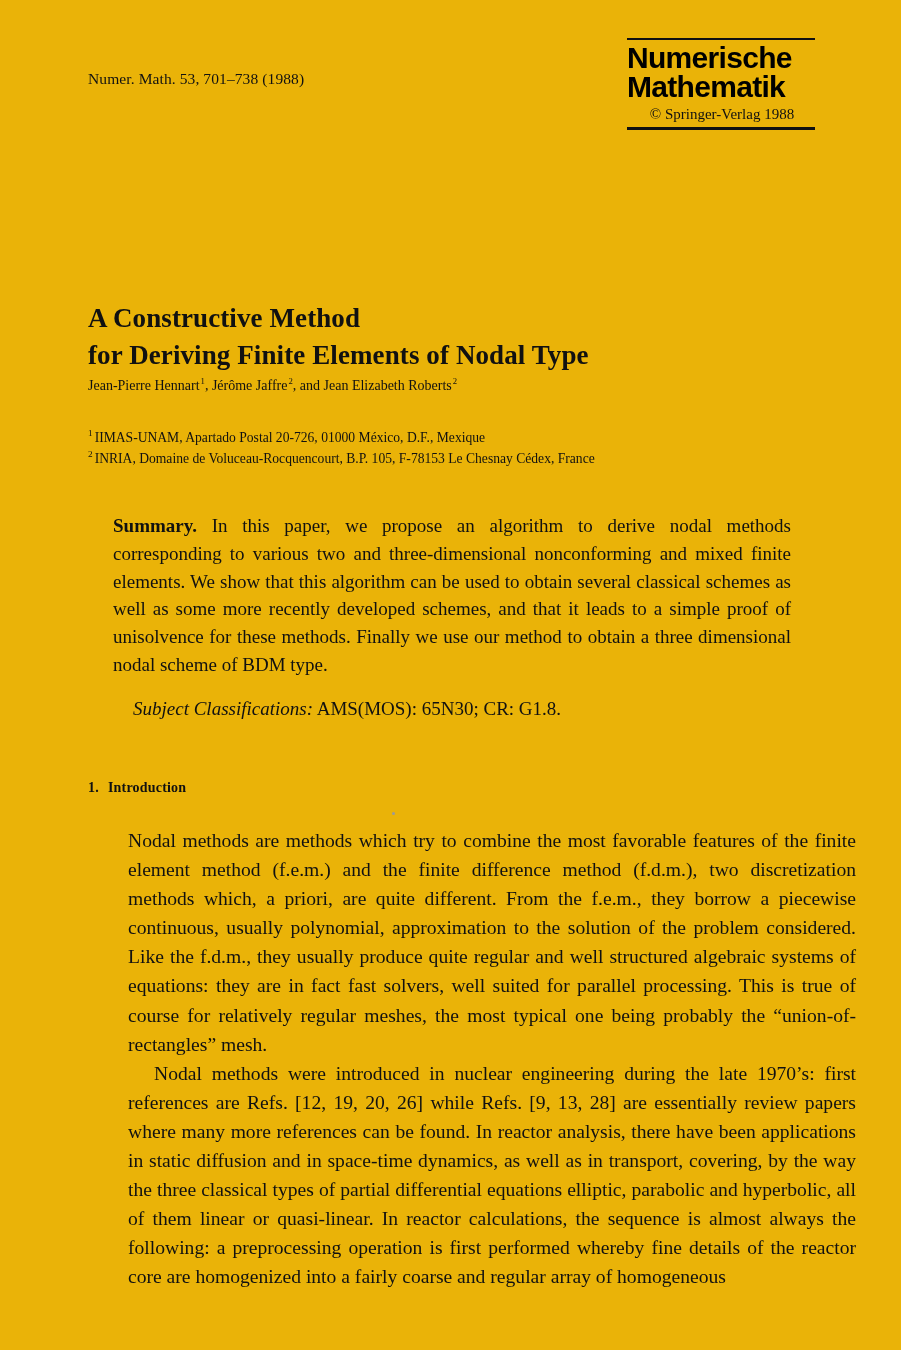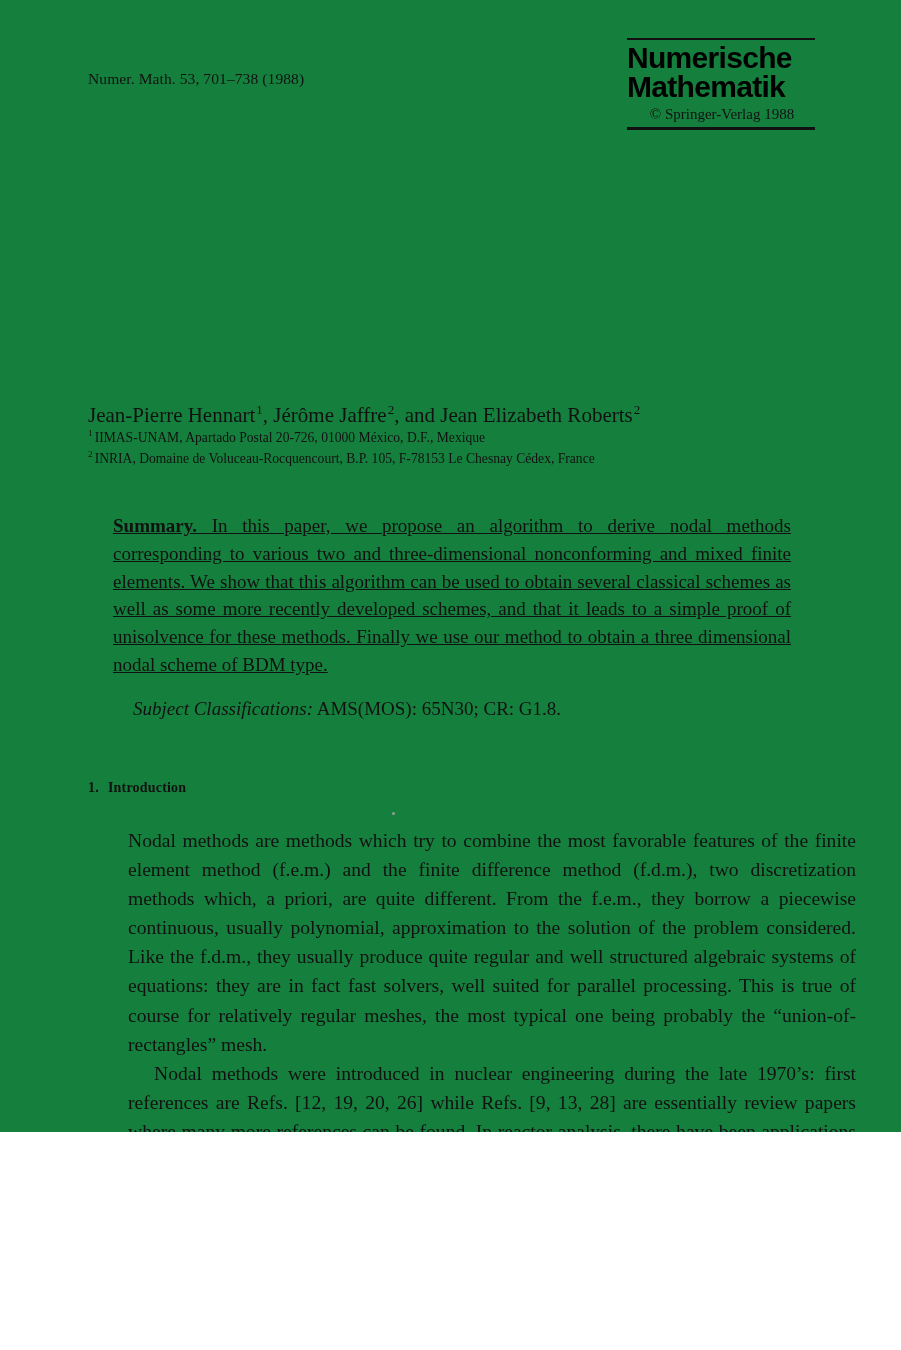--- a/index.html
+++ b/index.html
@@ -3,22 +3,22 @@
 <meta charset="utf-8">
 <style>
   html, body {
     margin: 0;
     padding: 0;
     background: #ffffff;
   }
   .page {
     position: relative;
     width: 901px;
-    height: 1132px;
-    background: #15803d;
+    height: 1350px;
+    background: #eab308;
     overflow: hidden;
     font-family: "Liberation Serif", "DejaVu Serif", serif;
     color: #111111;
   }
 
   
   .header {
     position: absolute;
     top: 64px;
     left: 88px;
@@ -71,23 +71,23 @@
     top: 300px;
     width: 700px;
     font-size: 27px;
     font-weight: bold;
     line-height: 1.36;
     letter-spacing: 0.1px;
   }
   .authors {
     position: absolute;
     left: 88px;
-    top: 402px;
+    top: 377px;
     width: 740px;
-    font-size: 21px;
+    font-size: 14px;
     line-height: 1.3;
   }
   .authors sup {
     font-size: 0.62em;
     vertical-align: super;
     line-height: 0;
     margin-left: 1px;
   }
   .affiliations {
     position: absolute;
@@ -107,21 +107,20 @@
   
   .summary {
     position: absolute;
     left: 113px;
     top: 512px;
     width: 678px;
     font-size: 19px;
     line-height: 1.465;
     text-align: justify;
     text-justify: inter-word;
-    text-decoration: underline;
   }
   .summary b { font-weight: bold; }
   .subject {
     position: absolute;
     left: 113px;
     top: 695px;
     width: 678px;
     font-size: 19px;
     line-height: 1.465;
   }
@@ -172,20 +171,24 @@
 
     <div class="masthead">
       <div class="rule-top"></div>
       <div class="title-line">Numerische</div>
       <div class="title-line">Mathematik</div>
       <div class="copyright">© Springer-Verlag 1988</div>
       <div class="rule-bottom"></div>
     </div>
   </div>
 
+  <div class="title">
+    <div>A Constructive Method</div>
+    <div>for Deriving Finite Elements of Nodal Type</div>
+  </div>
 
   <div class="authors" id="authors"><span>Jean-Pierre Hennart</span><sup>1</sup><span>, </span><span>Jérôme Jaffre</span><sup>2</sup><span>, and </span><span>Jean Elizabeth Roberts</span><sup>2</sup></div>
 
   <div class="affiliations" id="affiliations">
       <div><sup>1</sup><span>IIMAS-UNAM, Apartado Postal 20-726, 01000 México, D.F., Mexique</span></div>
       <div><sup>2</sup><span>INRIA, Domaine de Voluceau-Rocquencourt, B.P. 105, F-78153 Le Chesnay Cédex, France</span></div>
     </div>
 
   <div class="summary">
     <b>Summary.</b><span> In this paper, we propose an algorithm to derive nodal methods corresponding to various two and three-dimensional nonconforming and mixed finite elements. We show that this algorithm can be used to obtain several classical schemes as well as some more recently developed schemes, and that it leads to a simple proof of unisolvence for these methods. Finally we use our method to obtain a three dimensional nodal scheme of BDM type.</span>

